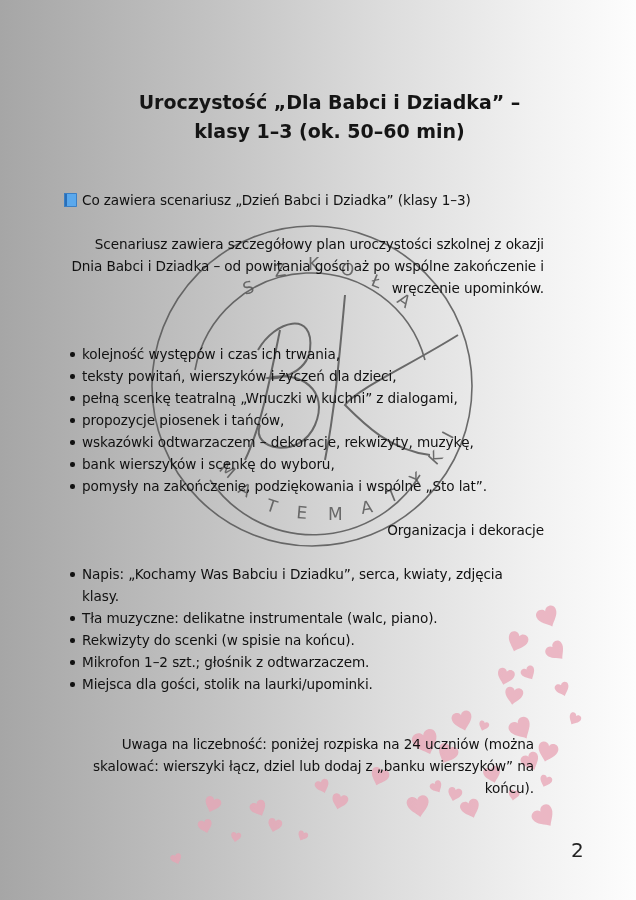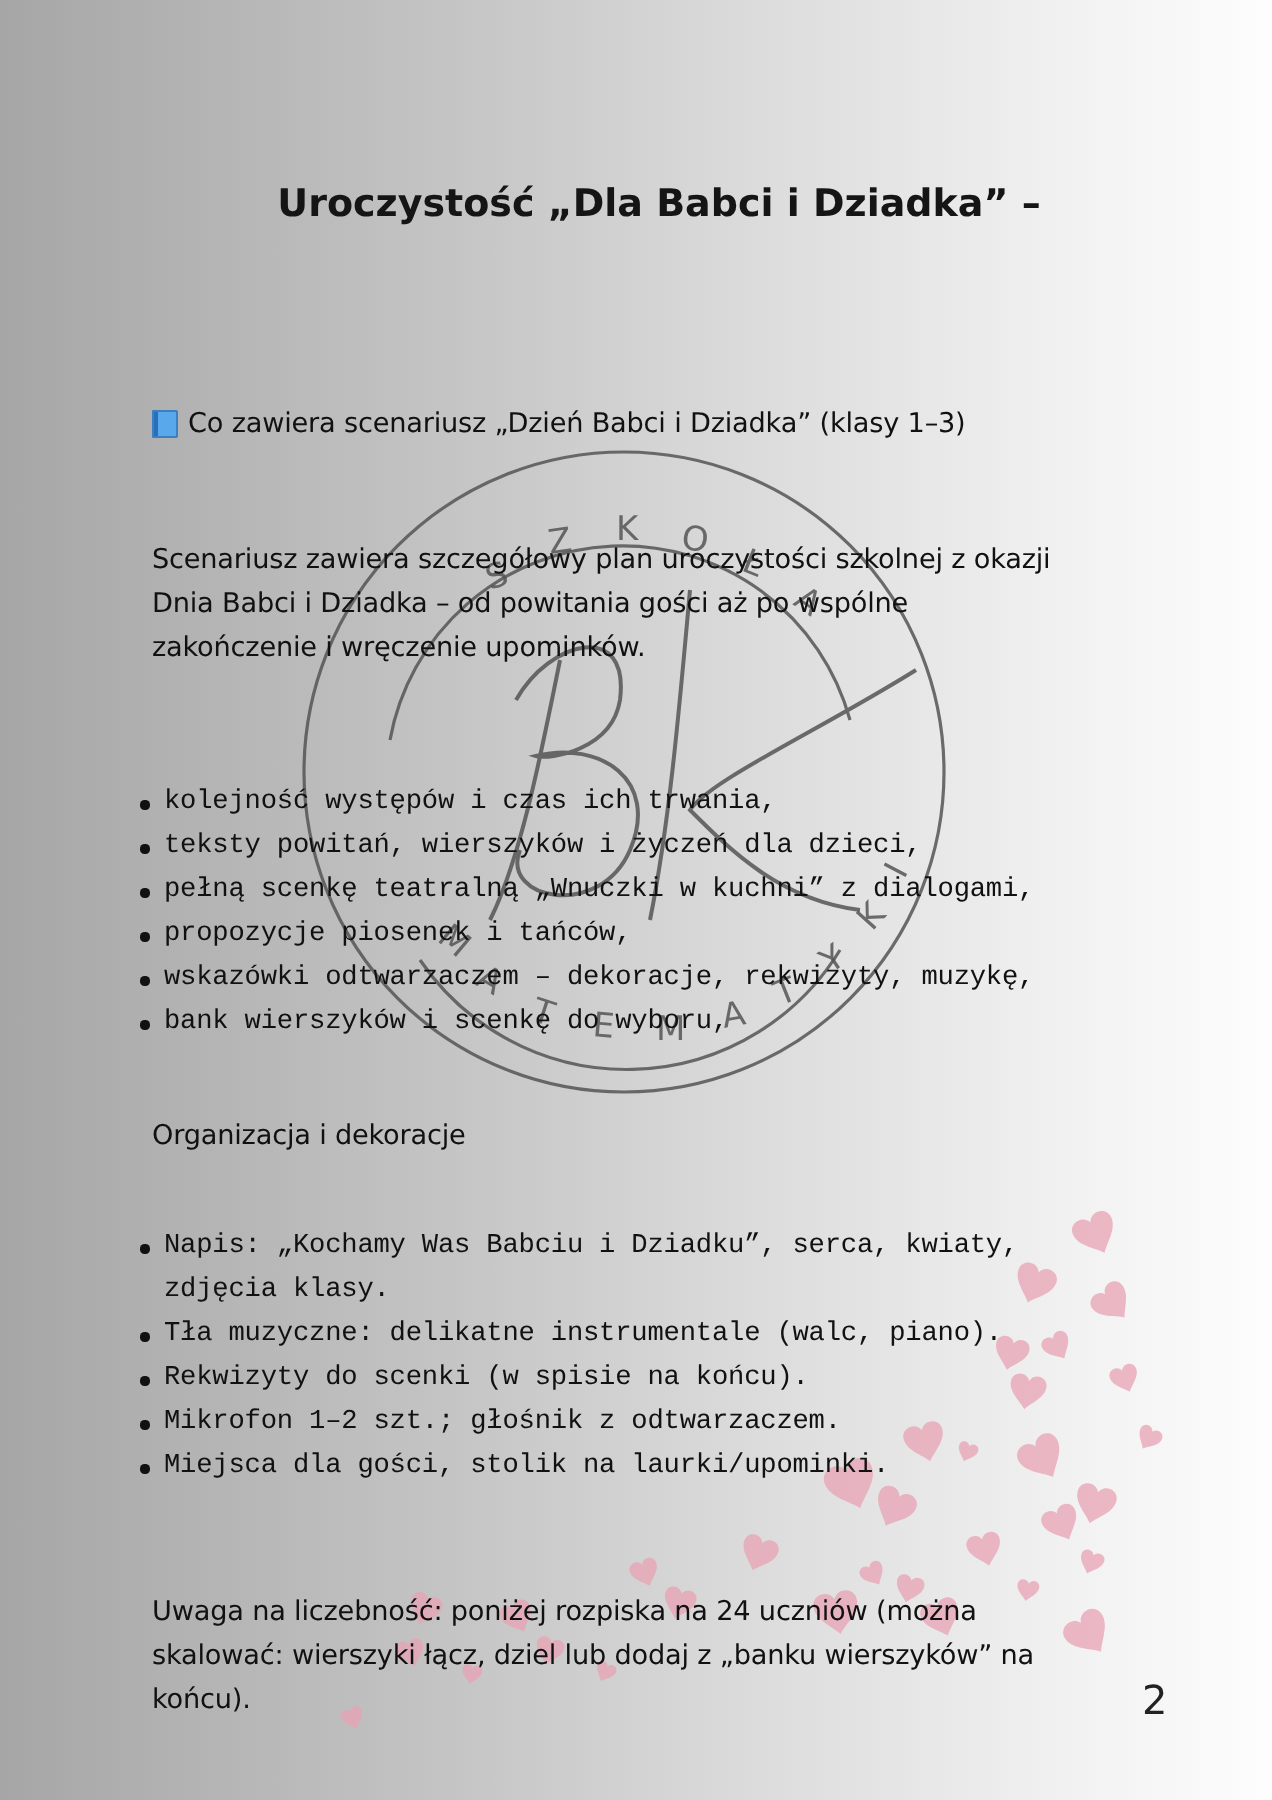--- a/index.html
+++ b/index.html
@@ -13,30 +13,30 @@
   .title {
     position: absolute; left: 0; right: 0; top: 88px;
     text-align: center; font-size: 19px; font-weight: bold; line-height: 29px;
     color: #151515;
     padding-left: 23px;
   }
   .content {
     position: absolute; left: 64px; top: 189px; width: 480px;
     font-size: 13.6px; line-height: 22px; letter-spacing: -0.1px;
   }
-  .content p { margin: 12px; }
+  .content p { margin: 0; text-align: right; }
   .section-head { display: flex; align-items: center; }
   .book-icon {
     display: inline-block; width: 13px; height: 14px; margin-right: 5px;
     background: linear-gradient(to right, #2a6fb8 0 3px, #5aa8ec 3px);
     border-radius: 1px; box-shadow: inset 0 0 0 1px #3b7fc4;
   }
   .gap { height: 22px; }
   ul { margin: 0; padding-left: 18px; list-style: none; }
-  ul li { position: relative; padding-left: 0; font-family: Liberation Mono, monospace; }
+  ul li { position: relative; padding-left: 0; }
   ul li::before {
     content: ""; position: absolute; left: -12px; top: 9px;
     width: 4.5px; height: 4.5px; border-radius: 50%; background: #111;
   }
   .stamp { position: absolute; left: 140px; top: 200px; width: 340px; height: 360px; pointer-events: none; }
   .hearts { position: absolute; left: 0; top: 0; width: 636px; height: 900px; pointer-events: none; }
   .page-number {
     position: absolute; left: 571px; top: 838px; font-size: 20px; color: #222;
   }
   .content, .title, .page-number { z-index: 2; }
@@ -115,38 +115,40 @@
       <text x="222" y="314" transform="rotate(-10 222 314)">A</text>
       <text x="250" y="303" transform="rotate(-22 250 303)">T</text>
       <text x="275" y="287" transform="rotate(-34 275 287)">Y</text>
       <text x="296" y="266" transform="rotate(-48 296 266)">K</text>
       <text x="312" y="240" transform="rotate(-62 312 240)">I</text>
     </g>
   </svg>
 
   <div class="title">
     <div>Uroczystość „Dla Babci i Dziadka” –</div>
+    <div>klasy 1–3 (ok. 50–60 min)</div>
   </div>
 
   <div class="content">
     <p class="section-head">
       <span class="book-icon"></span>
       <span>Co zawiera scenariusz „Dzień Babci i Dziadka” (klasy 1–3)</span>
     </p>
     <div class="gap"></div>
     <p>Scenariusz zawiera szczegółowy plan uroczystości szkolnej z okazji Dnia Babci i Dziadka – od powitania gości aż po wspólne zakończenie i wręczenie upominków.</p>
     <div class="gap"></div>
     <div class="gap"></div>
     <ul>
       <li>kolejność występów i czas ich trwania,</li>
       <li>teksty powitań, wierszyków i życzeń dla dzieci,</li>
       <li>pełną scenkę teatralną „Wnuczki w kuchni” z dialogami,</li>
       <li>propozycje piosenek i tańców,</li>
       <li>wskazówki odtwarzaczem – dekoracje, rekwizyty, muzykę,</li>
       <li>bank wierszyków i scenkę do wyboru,</li>
+      <li style="width:420px">pomysły na zakończenie, podziękowania i wspólne „Sto lat”.</li>
     </ul>
     <div class="gap"></div>
     <p>Organizacja i dekoracje</p>
     <div class="gap"></div>
     <ul>
       <li style="width:430px">Napis: „Kochamy Was Babciu i Dziadku”, serca, kwiaty, zdjęcia klasy.</li>
       <li>Tła muzyczne: delikatne instrumentale (walc, piano).</li>
       <li>Rekwizyty do scenki (w spisie na końcu).</li>
       <li>Mikrofon 1–2 szt.; głośnik z odtwarzaczem.</li>
       <li>Miejsca dla gości, stolik na laurki/upominki.</li>

